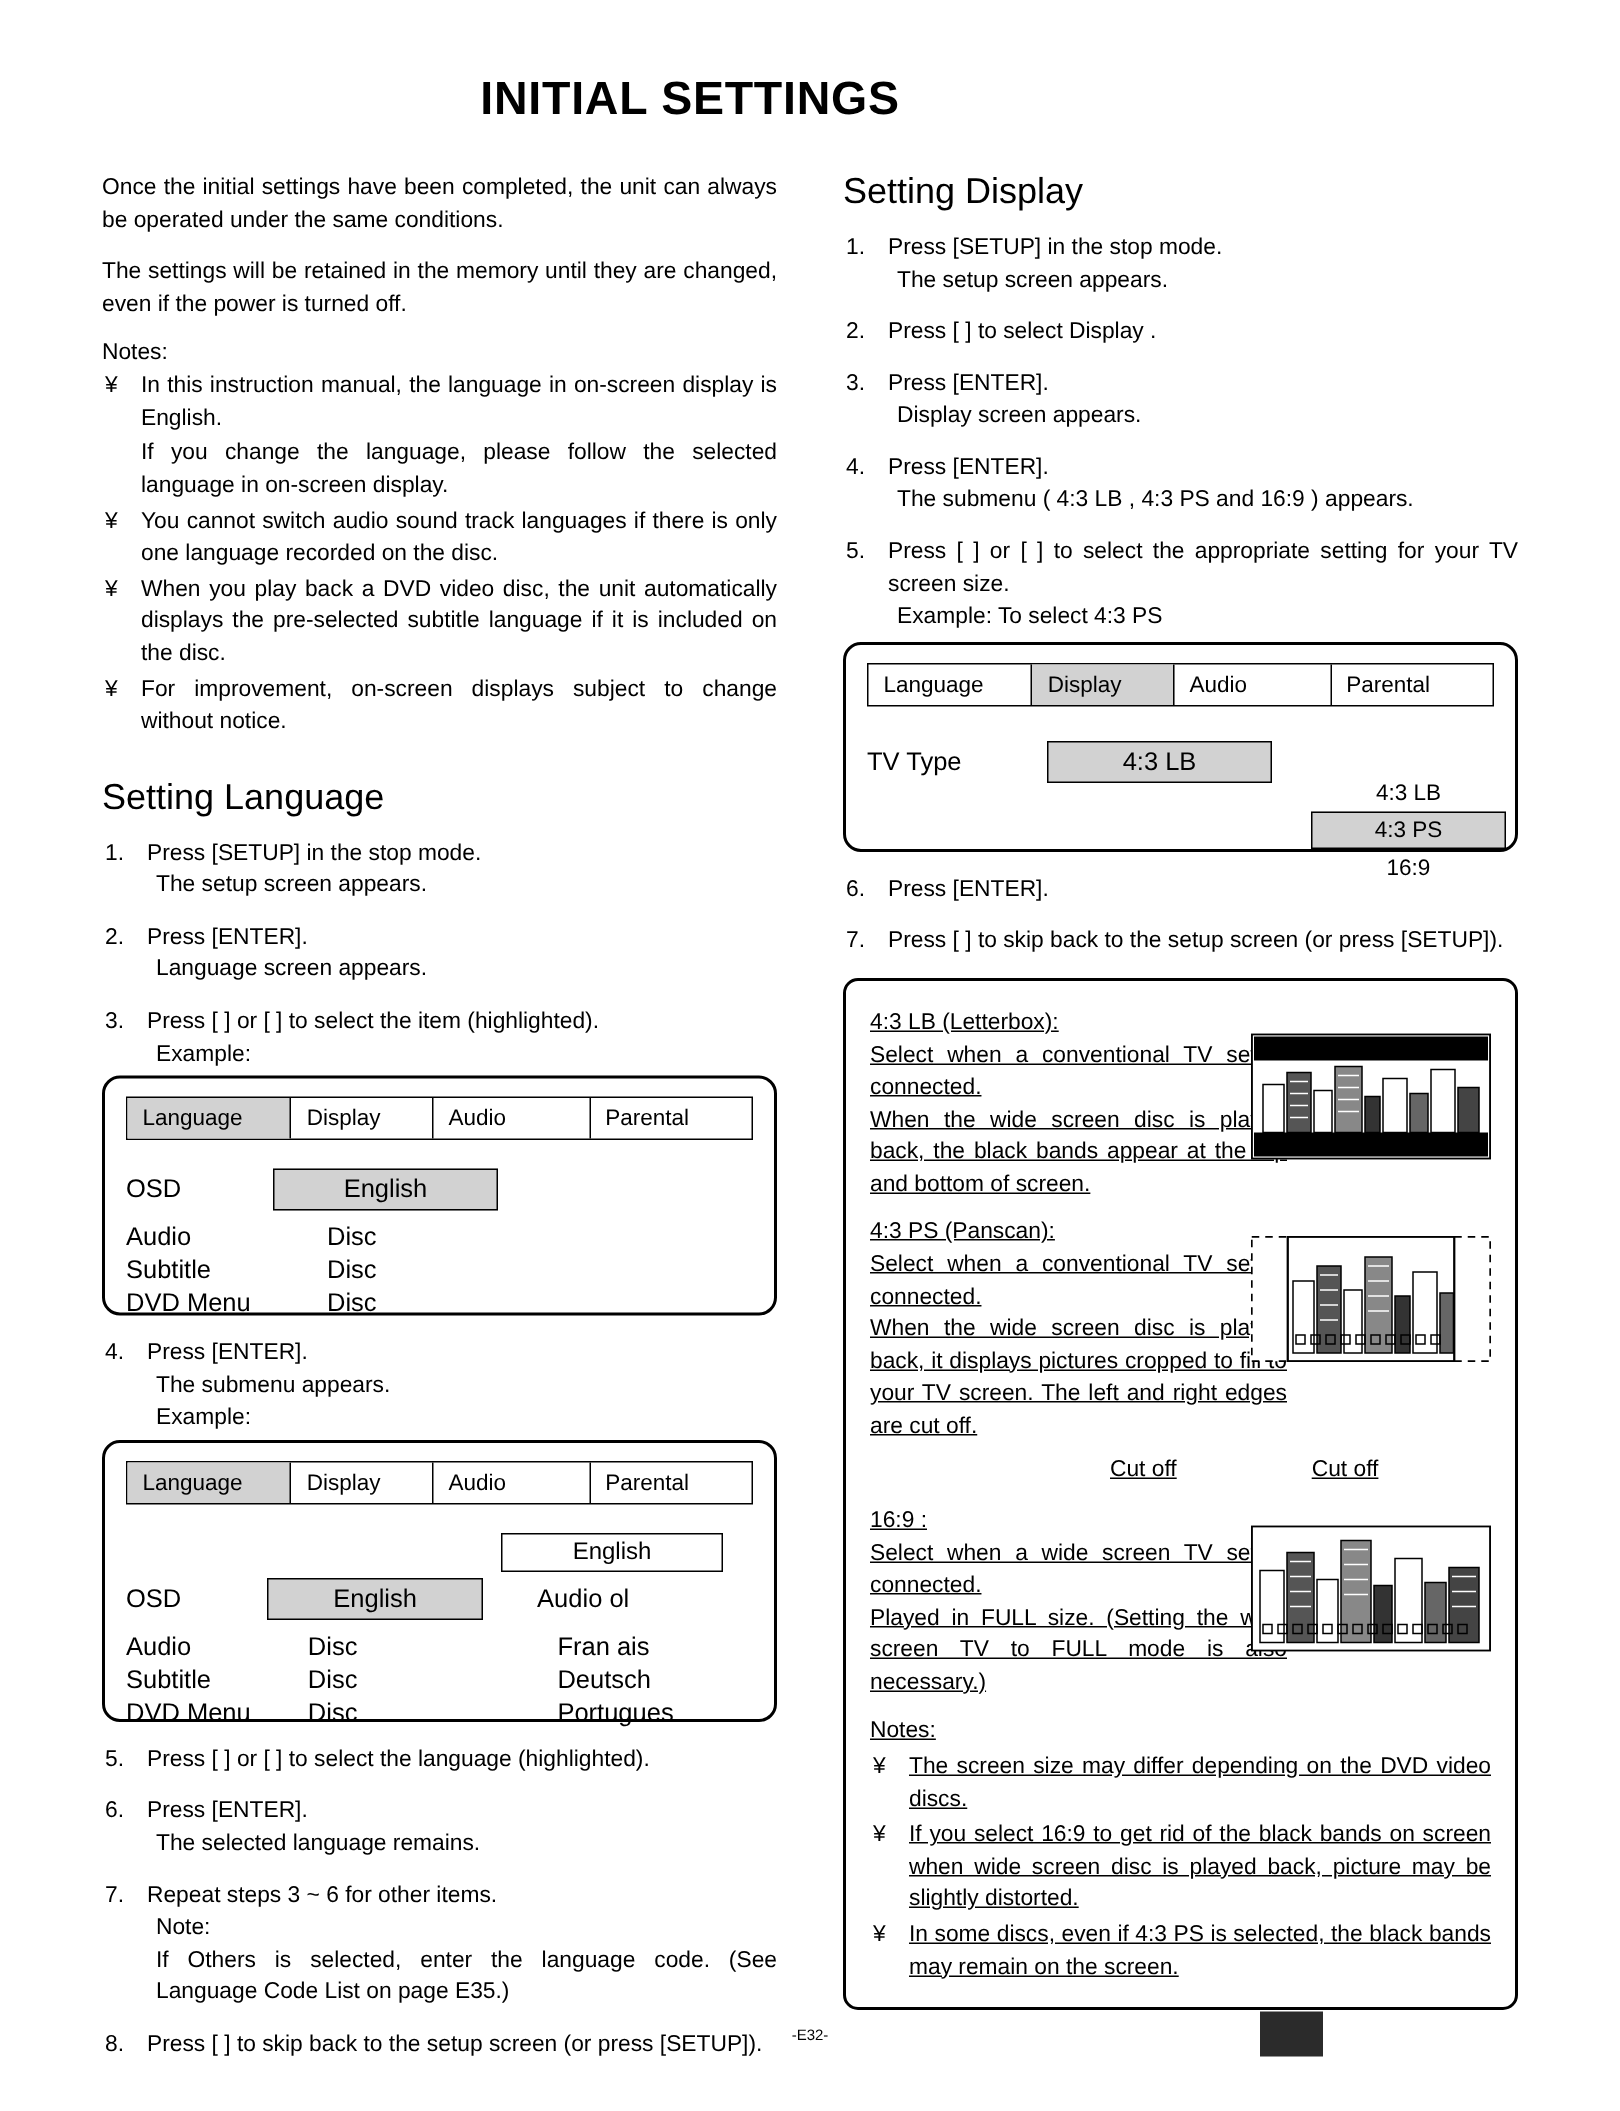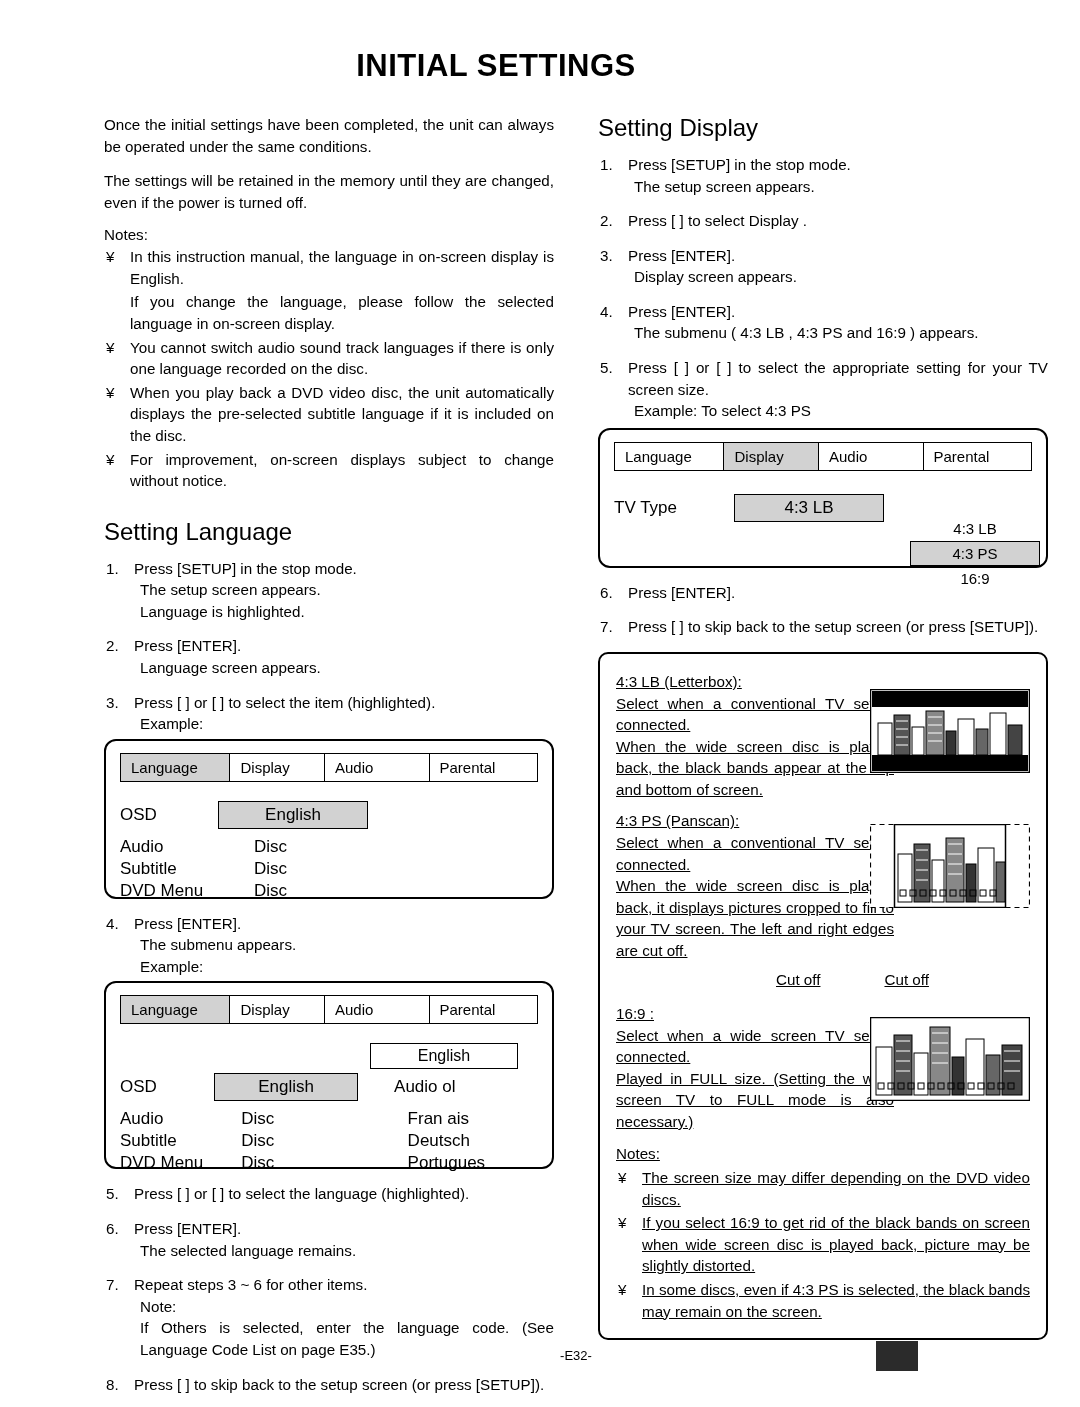--- a/index.html
+++ b/index.html
@@ -13,21 +13,20 @@
     font-family: "Liberation Sans", sans-serif;
     color: #000000;
     position: relative;
   }
   .page {
     position: relative;
     width: 920px;
     height: 1407px;
     box-sizing: border-box;
     padding: 0;
-    margin-left: 36px;
   }
   .page-title {
     text-align: center;
     font-size: 31px;
     font-weight: bold;
     letter-spacing: 0.5px;
     padding-top: 48px;
   }
   .columns {
     display: flex;
@@ -180,33 +179,33 @@
     text-align: justify;
   }
   .tvblock .ttl { text-align: left; }
   .pic {
     position: absolute;
     right: 0;
   }
   .caption-row {
     display: flex;
     justify-content: flex-end;
-    gap: 20px;
+    gap: 46px;
     font-size: 15.2px;
     margin-top: -2px;
     text-align: right;
   }
 
   .footer {
     position: absolute;
     bottom: 44px;
     left: 0;
     width: 1080px;
     text-align: center;
-    font-size: 13px;
+    font-size: 10px;
   }
   .corner-mark {
     position: absolute;
     right: 38px;
     bottom: 36px;
     width: 42px;
     height: 30px;
     background: #2b2b2b;
   }
 </style>
@@ -233,21 +232,20 @@
         <li><span class="bullet">¥</span><span>For improvement, on-screen displays subject to change without notice.</span></li>
       </ul>
 
       <h2 class="section">Setting Language</h2>
 
       <ol class="steps">
         <li>
           <span class="num">1.</span>
           <span>Press [SETUP] in the stop mode.</span>
           <span class="sub">The setup screen appears.</span>
-          <span class="sub"> Language  is highlighted.</span>
         </li>
         <li>
           <span class="num">2.</span>
           <span>Press [ENTER].</span>
           <span class="sub"> Language  screen appears.</span>
         </li>
         <li style="margin-bottom:4px;">
           <span class="num">3.</span>
           <span>Press [   ] or [   ] to select the item (highlighted).</span>
           <span class="sub">Example:</span>

